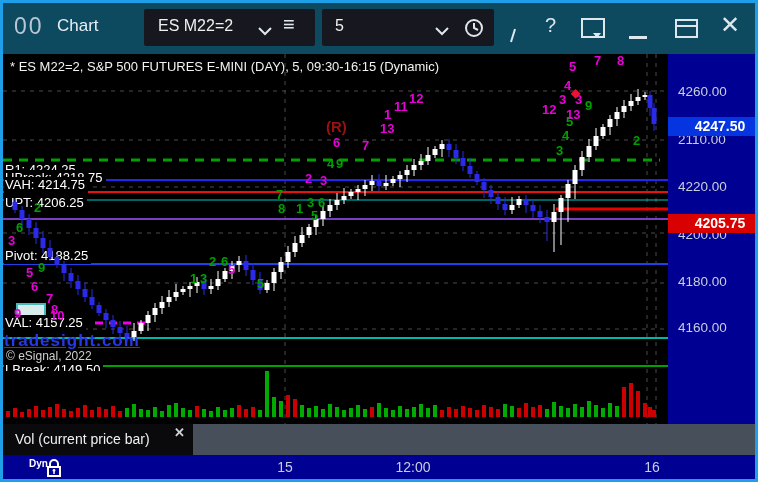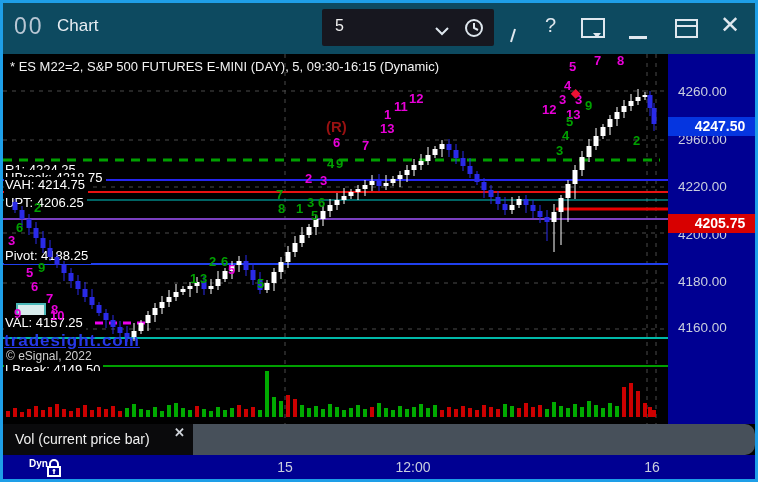--- a/index.html
+++ b/index.html
@@ -21,38 +21,47 @@
   .chart-heading{position:absolute;left:7px;top:5px;font-size:13px;color:#f2f2f2;white-space:nowrap;}
   .lvl{position:absolute;left:1px;background:#000;color:#fff;font-size:13px;padding:0 3px 1px 1px;white-space:nowrap;line-height:15px;}
   .watermark{position:absolute;left:1px;font-size:17px;font-weight:bold;color:#2638e8;text-decoration:underline;letter-spacing:1px;}
   .copyright{position:absolute;left:3px;font-size:12px;color:#cfcfcf;}
   .badge{position:absolute;width:30px;height:26px;border:2px solid #49b8b8;background:#d8ecec;}
   
   .axis{position:absolute;left:665px;top:51px;width:87px;height:370px;background:#000092;z-index:2;padding-left:29px;}
   .axis-lbl{position:absolute;left:10px;height:16px;font-size:13.5px;color:#c9cede;white-space:nowrap;}
   .axis-box{position:absolute;left:0;width:104px;height:19px;color:#fff;font-size:14px;font-weight:bold;text-align:center;line-height:19px;}
   
-  .tabrow{position:absolute;left:0;top:421px;width:752px;height:31px;background:#47505a;z-index:4;border-radius:10px;}
+  .tabrow{position:absolute;left:0;top:421px;width:752px;height:31px;background:#47505a;z-index:4;}
   .voltab{position:absolute;left:0;top:0;width:190px;height:31px;background:#0a0a0c;color:#f0f0f0;font-size:14px;}
   .voltab .t{position:absolute;left:12px;top:7px;}
   .voltab .x{position:absolute;right:8px;top:1px;font-size:13px;font-weight:bold;color:#cfd4da;cursor:pointer;}
   
   .timebar{position:absolute;left:0;top:452px;width:752px;height:24px;background:#000092;color:#dfe3ee;z-index:4;}
   .mode{position:absolute;left:6px;top:3px;font-size:10px;font-weight:bold;color:#fff;margin-left:20px;}
   .tick{position:absolute;top:4px;font-size:14px;color:#c9cede;transform:translateX(-50%);white-space:nowrap;}
 </style>
 </head>
 <body>
 
 <div class="window">
 
   <div class="titlebar">
     <span class="logo">00</span>
     <span class="appname">Chart</span>
 
+    <div class="ddbox" style="left:141px;width:171px;">
+      <span class="txt" style="left:14px;">ES M22=2</span>
+      <span class="tb-icon" style="left:113px;top:13px;">
+        <svg width="16" height="10">
+            <polyline points="2,2 8,8 14,2" fill="none" stroke="#dfe7ee" stroke-width="2"></polyline>
+          </svg>
+      </span>
+      <span class="tb-icon glyph" style="left:139px;top:4px;font-size:20px;">≡</span>
+    </div>
 
     <div class="ddbox" style="left:319px;width:172px;">
       <span class="txt" style="left:13px;">5</span>
       <span class="tb-icon" style="left:112px;top:13px;">
         <svg width="16" height="10">
             <polyline points="2,2 8,8 14,2" fill="none" stroke="#dfe7ee" stroke-width="2"></polyline>
           </svg>
       </span>
       <span class="tb-icon" style="left:142px;top:9px;">
         <svg width="20" height="20">
@@ -447,21 +456,21 @@
       <text x="566" y="126" fill="#00a000" font-size="13" font-weight="bold" font-family="Liberation Sans, sans-serif">5</text>
       <text x="562" y="140" fill="#00a000" font-size="13" font-weight="bold" font-family="Liberation Sans, sans-serif">4</text>
       <text x="556" y="155" fill="#00a000" font-size="13" font-weight="bold" font-family="Liberation Sans, sans-serif">3</text>
       <text x="633" y="145" fill="#00a000" font-size="13" font-weight="bold" font-family="Liberation Sans, sans-serif">2</text>
       <text x="326" y="132" fill="#991111" font-size="15" font-weight="bold" font-family="Liberation Sans, sans-serif">(R)</text>
       <text x="571" y="97" fill="#ee1133" font-size="12" font-weight="bold" font-family="Liberation Sans, sans-serif">◆</text>
     </svg>
 
   <div class="axis" id="axis-col">
       <div class="axis-lbl" style="top: 30px;">4260.00</div>
-      <div class="axis-lbl" style="top: 78px;">2960.00</div>
+      <div class="axis-lbl" style="top: 78px;">2110.00</div>
       <div class="axis-lbl" style="top: 125px;">4220.00</div>
       <div class="axis-lbl" style="top: 173px;">4200.00</div>
       <div class="axis-lbl" style="top: 220px;">4180.00</div>
       <div class="axis-lbl" style="top: 266px;">4160.00</div>
       <div class="axis-box" style="top: 63px; background: rgb(5, 53, 224);">4247.50</div>
       <div class="axis-box" style="top: 160px; background: rgb(216, 0, 0);">4205.75</div>
     </div>
 
   <div class="tabrow">
     <div class="voltab">

